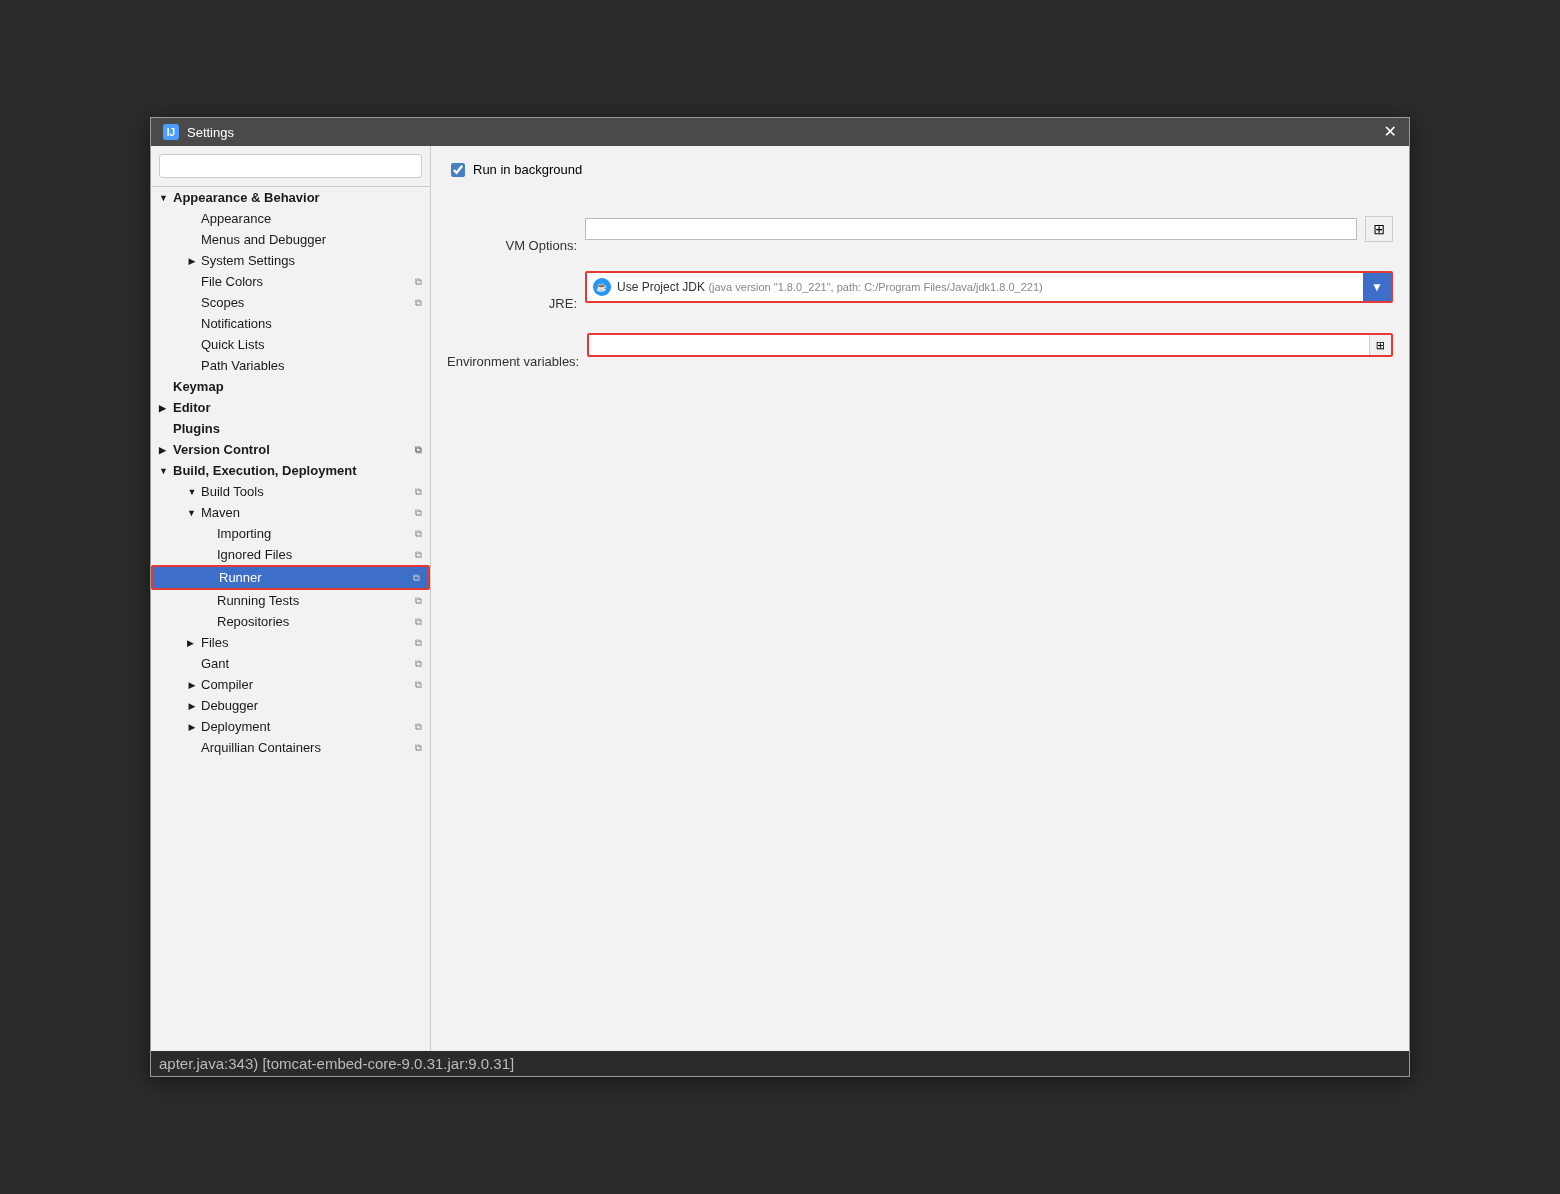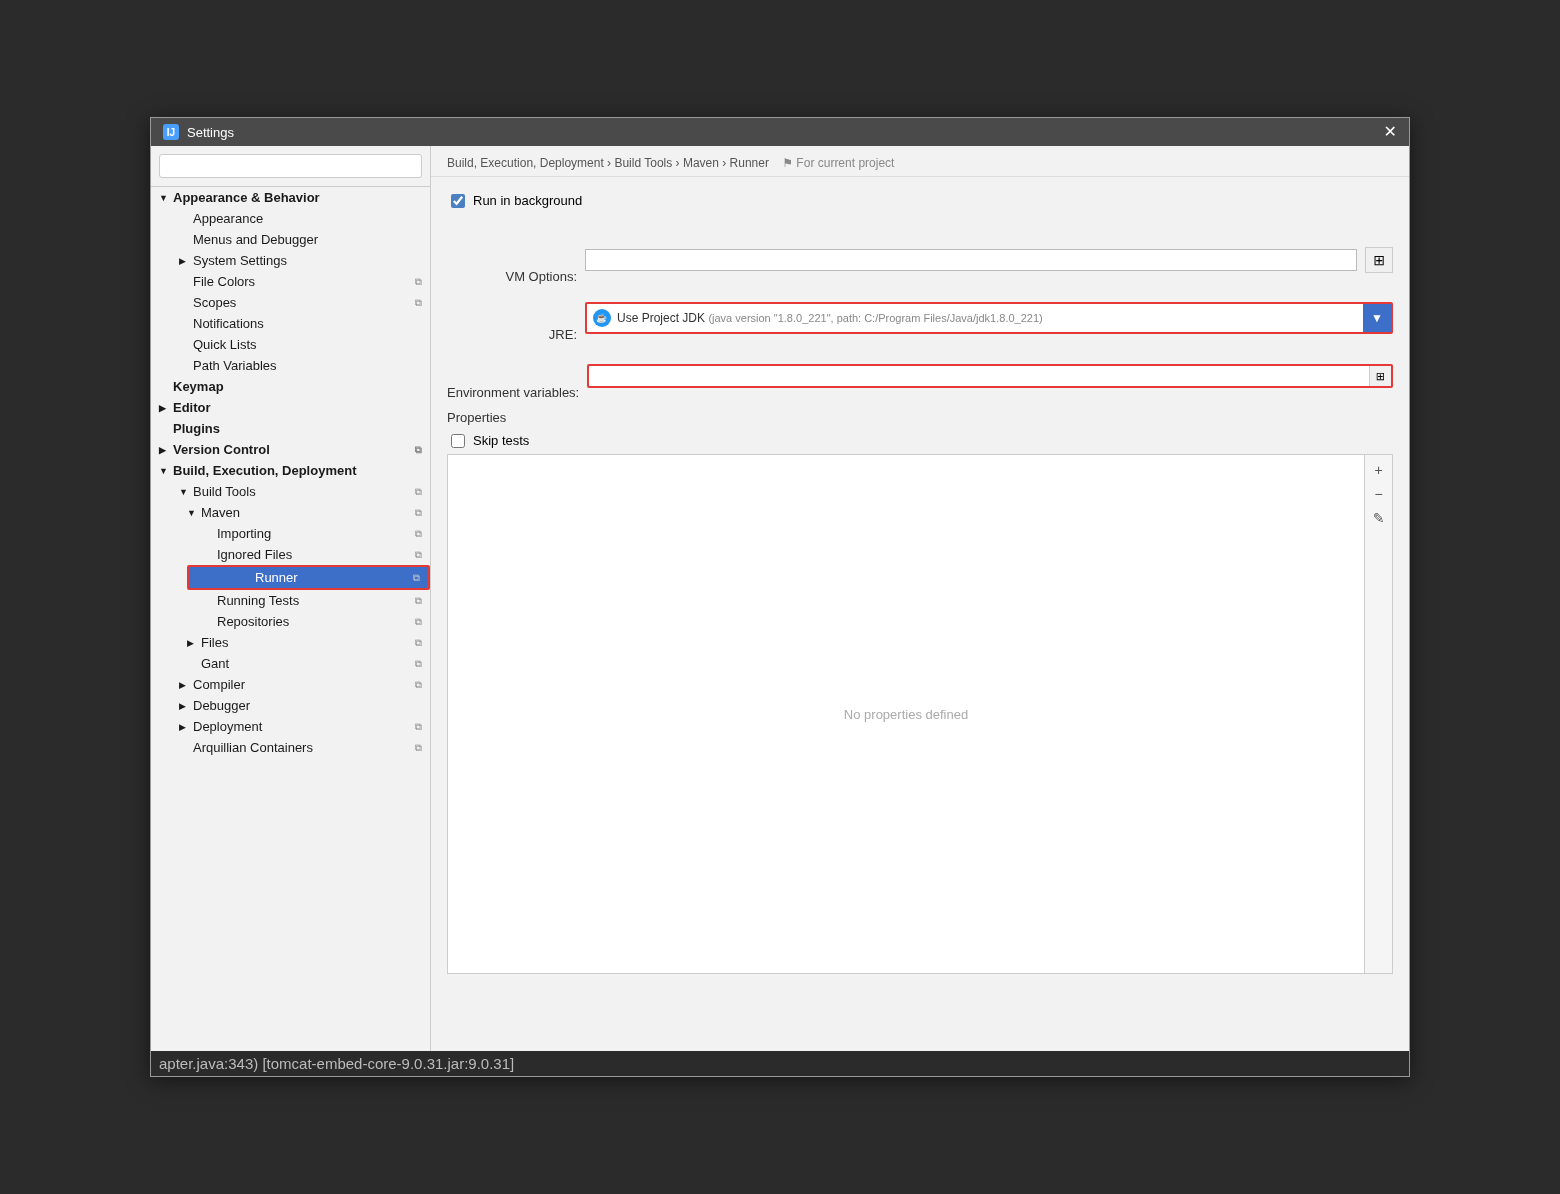--- a/index.html
+++ b/index.html
@@ -91,21 +91,21 @@
       white-space: nowrap;
     }
     .tree-item.selected {
       background: #3d6fc8;
       color: white;
     }
     .tree-item.section-header {
       font-weight: bold;
       padding-left: 8px;
     }
-    .tree-item.level1 { padding-left: 28px; }
+    .tree-item.level1 { padding-left: 36px; text-align: center; }
     .tree-item.level2 { padding-left: 36px; }
     .tree-item.level3 { padding-left: 52px; }
     .triangle {
       font-size: 9px;
       display: inline-block;
       width: 10px;
     }
     .copy-icon {
       margin-left: auto;
       color: #888;
@@ -288,21 +288,20 @@
       color: white;
       border-color: #3a6aaa;
     }
     .btn-disabled {
       color: #aaa;
       cursor: default;
     }
     .runner-outline {
       border: 2px solid #e53935;
       border-radius: 2px;
-      margin-left: 36px;
     }
     .bottom-bar {
       background: #2b2b2b;
       color: #bbb;
       font-size: 15px;
       padding: 4px 8px;
       flex-shrink: 0;
     }
     .run-bg-checkbox {
       width: 14px;
@@ -454,25 +453,20 @@
         <span class="copy-icon">⧉</span>
       </div>
       <div class="tree-item level1">
         <span class="triangle"></span>
         <span>Arquillian Containers</span>
         <span class="copy-icon">⧉</span>
       </div>
     </div>
 
     <div class="main-panel">
-      <div class="breadcrumb">
-        <span>Build, Execution, Deployment › Build Tools › Maven › Runner</span>
-        &nbsp;&nbsp;
-        <span style="color:#888;">⚑ For current project</span>
-      </div>
 
       <div class="content-area">
 
         <div class="checkbox-row">
           <input type="checkbox" checked="" class="run-bg-checkbox" style="">
           <label>Run in background</label>
         </div>
 
         <div class="form-row">
           <span class="form-label">VM Options:</span>
@@ -493,41 +487,20 @@
         </div>
 
         <div class="form-row">
           <span class="form-label">Environment variables:</span>
           <div class="env-row" style="flex:1;">
             <input type="text" class="env-input" value="" style="">
             <button class="env-btn">⊞</button>
           </div>
         </div>
 
-        <div class="properties-section">
-          <div class="section-label">
-            <span>Properties</span>
-          </div>
-
-          <div class="checkbox-row" style="margin-bottom:6px;">
-            <input type="checkbox" class="run-bg-checkbox" style="">
-            <label>Skip tests</label>
-          </div>
-
-          <div class="properties-container">
-            <div class="properties-inner">
-              <span>No properties defined</span>
-            </div>
-            <div class="properties-toolbar">
-              <button class="toolbar-btn" title="Add">+</button>
-              <button class="toolbar-btn" title="Remove">−</button>
-              <button class="toolbar-btn" title="Edit">✎</button>
-            </div>
-          </div>
-        </div>
 
       </div>
 
     </div>
   </div>
 
   <div class="bottom-bar">
     <div>apter.java:343) [tomcat-embed-core-9.0.31.jar:9.0.31]</div>
   </div>
 </div>

